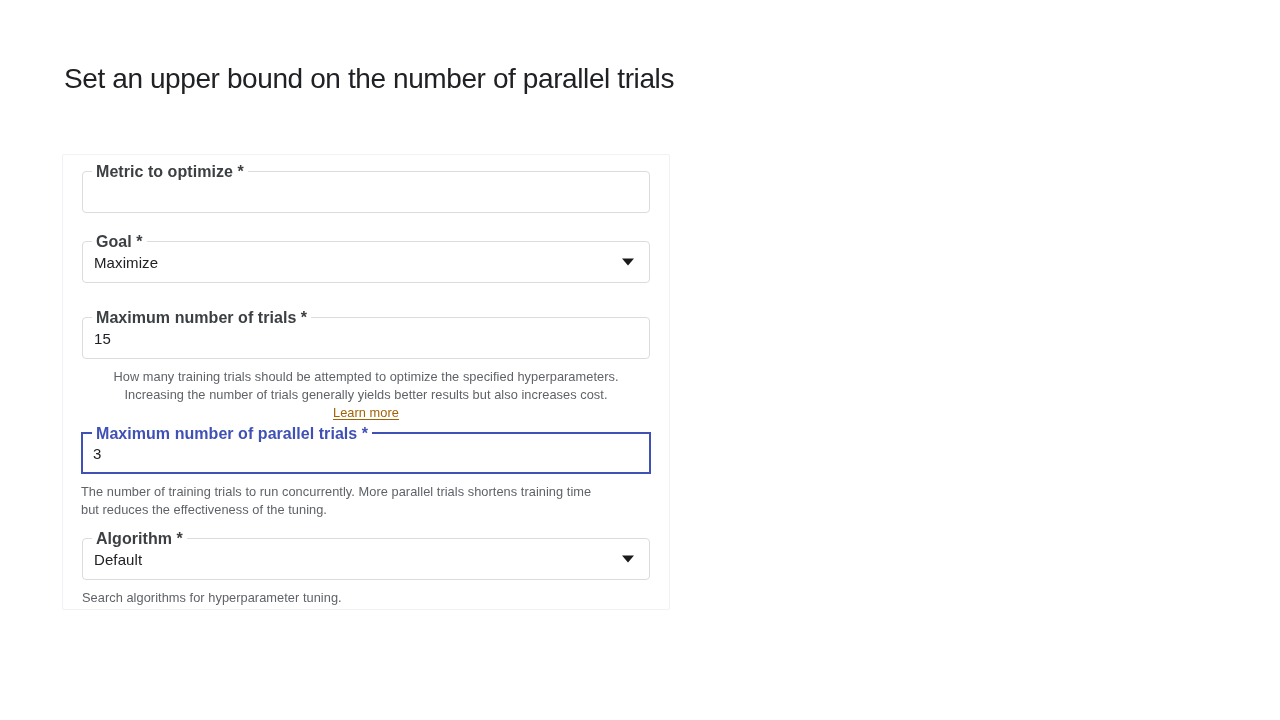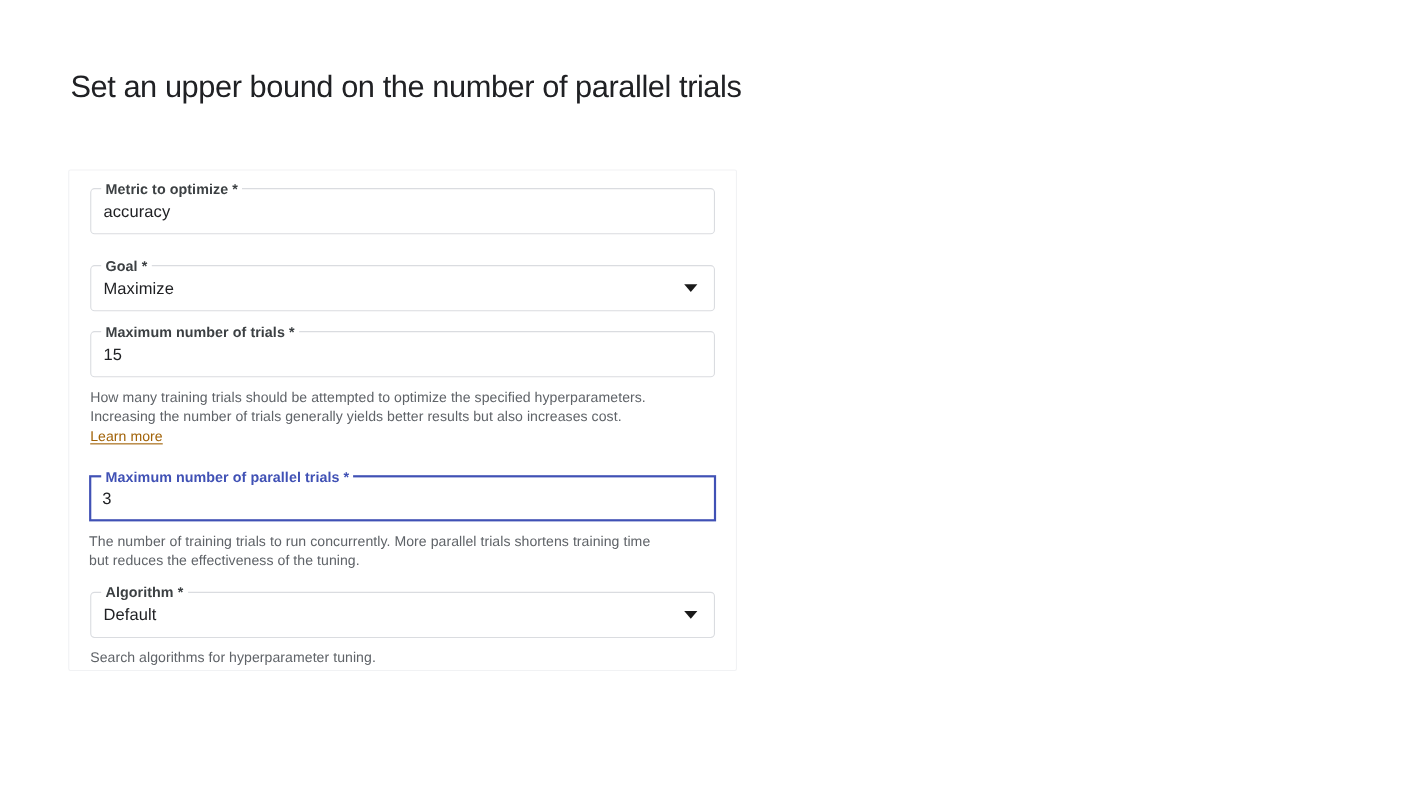--- a/index.html
+++ b/index.html
@@ -75,21 +75,21 @@
   }
 
   
   .field-label {
     position: absolute;
     left: 9px;
     top: -8px;
     height: 16px;
     padding: 0 4px;
     background: #ffffff;
-    font-size: 13px;
+    font-size: 16px;
     font-weight: 700;
     line-height: 16px;
     color: #3c4043;
     white-space: nowrap;
     letter-spacing: 0.05px;
   }
   .field.focused .field-label {
     color: #4051b5;
   }
 
@@ -142,38 +142,37 @@
     color: #a16207;
     text-decoration: underline;
     text-underline-offset: 2px;
     cursor: pointer;
     letter-spacing: 0.05px;
   }
 
   
   .f-metric    { position: absolute; left: 0; top: 16px;  width: 568px; }
   .f-goal      { position: absolute; left: 0; top: 86px;  width: 568px; }
-  .f-trials    { position: absolute; left: 0; top: 146px; width: 568px; }
+  .f-trials    { position: absolute; left: 0; top: 162px; width: 568px; text-align: center; }
   .f-parallel  { position: absolute; left: -1px; top: 277px; width: 570px; }
   .f-algorithm { position: absolute; left: 0; top: 383px; width: 568px; }
 </style>
 </head>
 <body>
 
 <div class="slide">
 
   <div class="slide-title">Set an upper bound on the number of parallel trials</div>
 
   <div class="form-panel">
     <div class="fields">
 
       <div class="field f-metric">
         <div class="field-outline">
           <span class="field-label">Metric to optimize *</span>
-          <span class="field-value">accuracy</span>
         </div>
       </div>
 
       <div class="field f-goal">
         <div class="field-outline">
           <span class="field-label">Goal *</span>
           <span class="field-value">Maximize</span>
           <span class="caret"></span>
         </div>
       </div>

